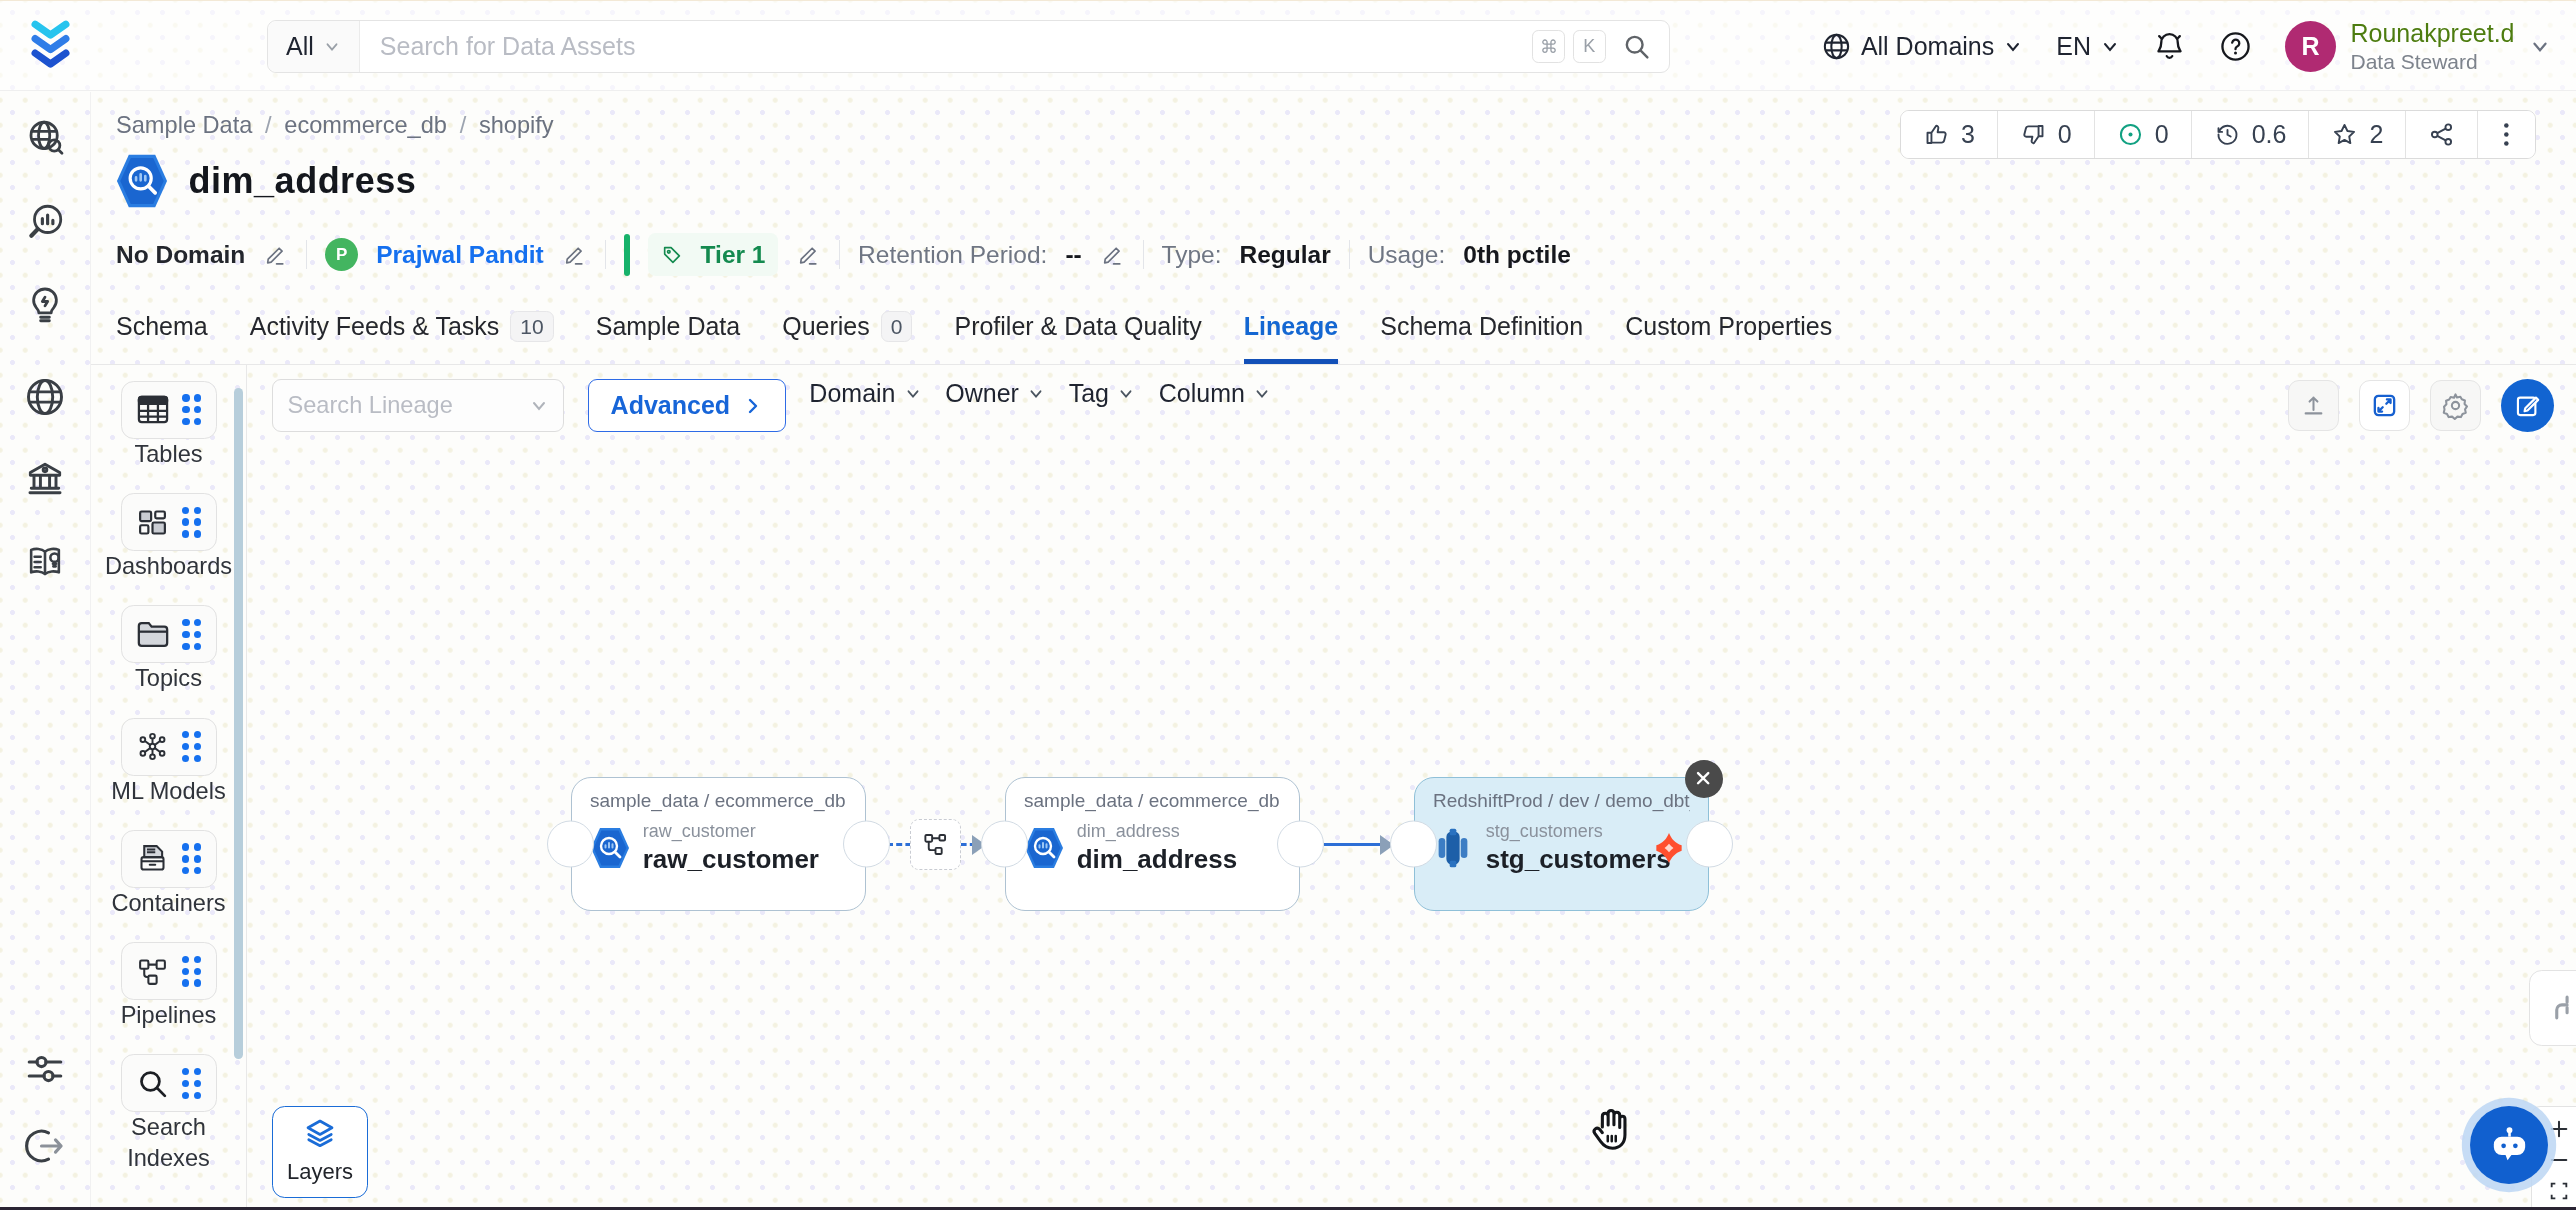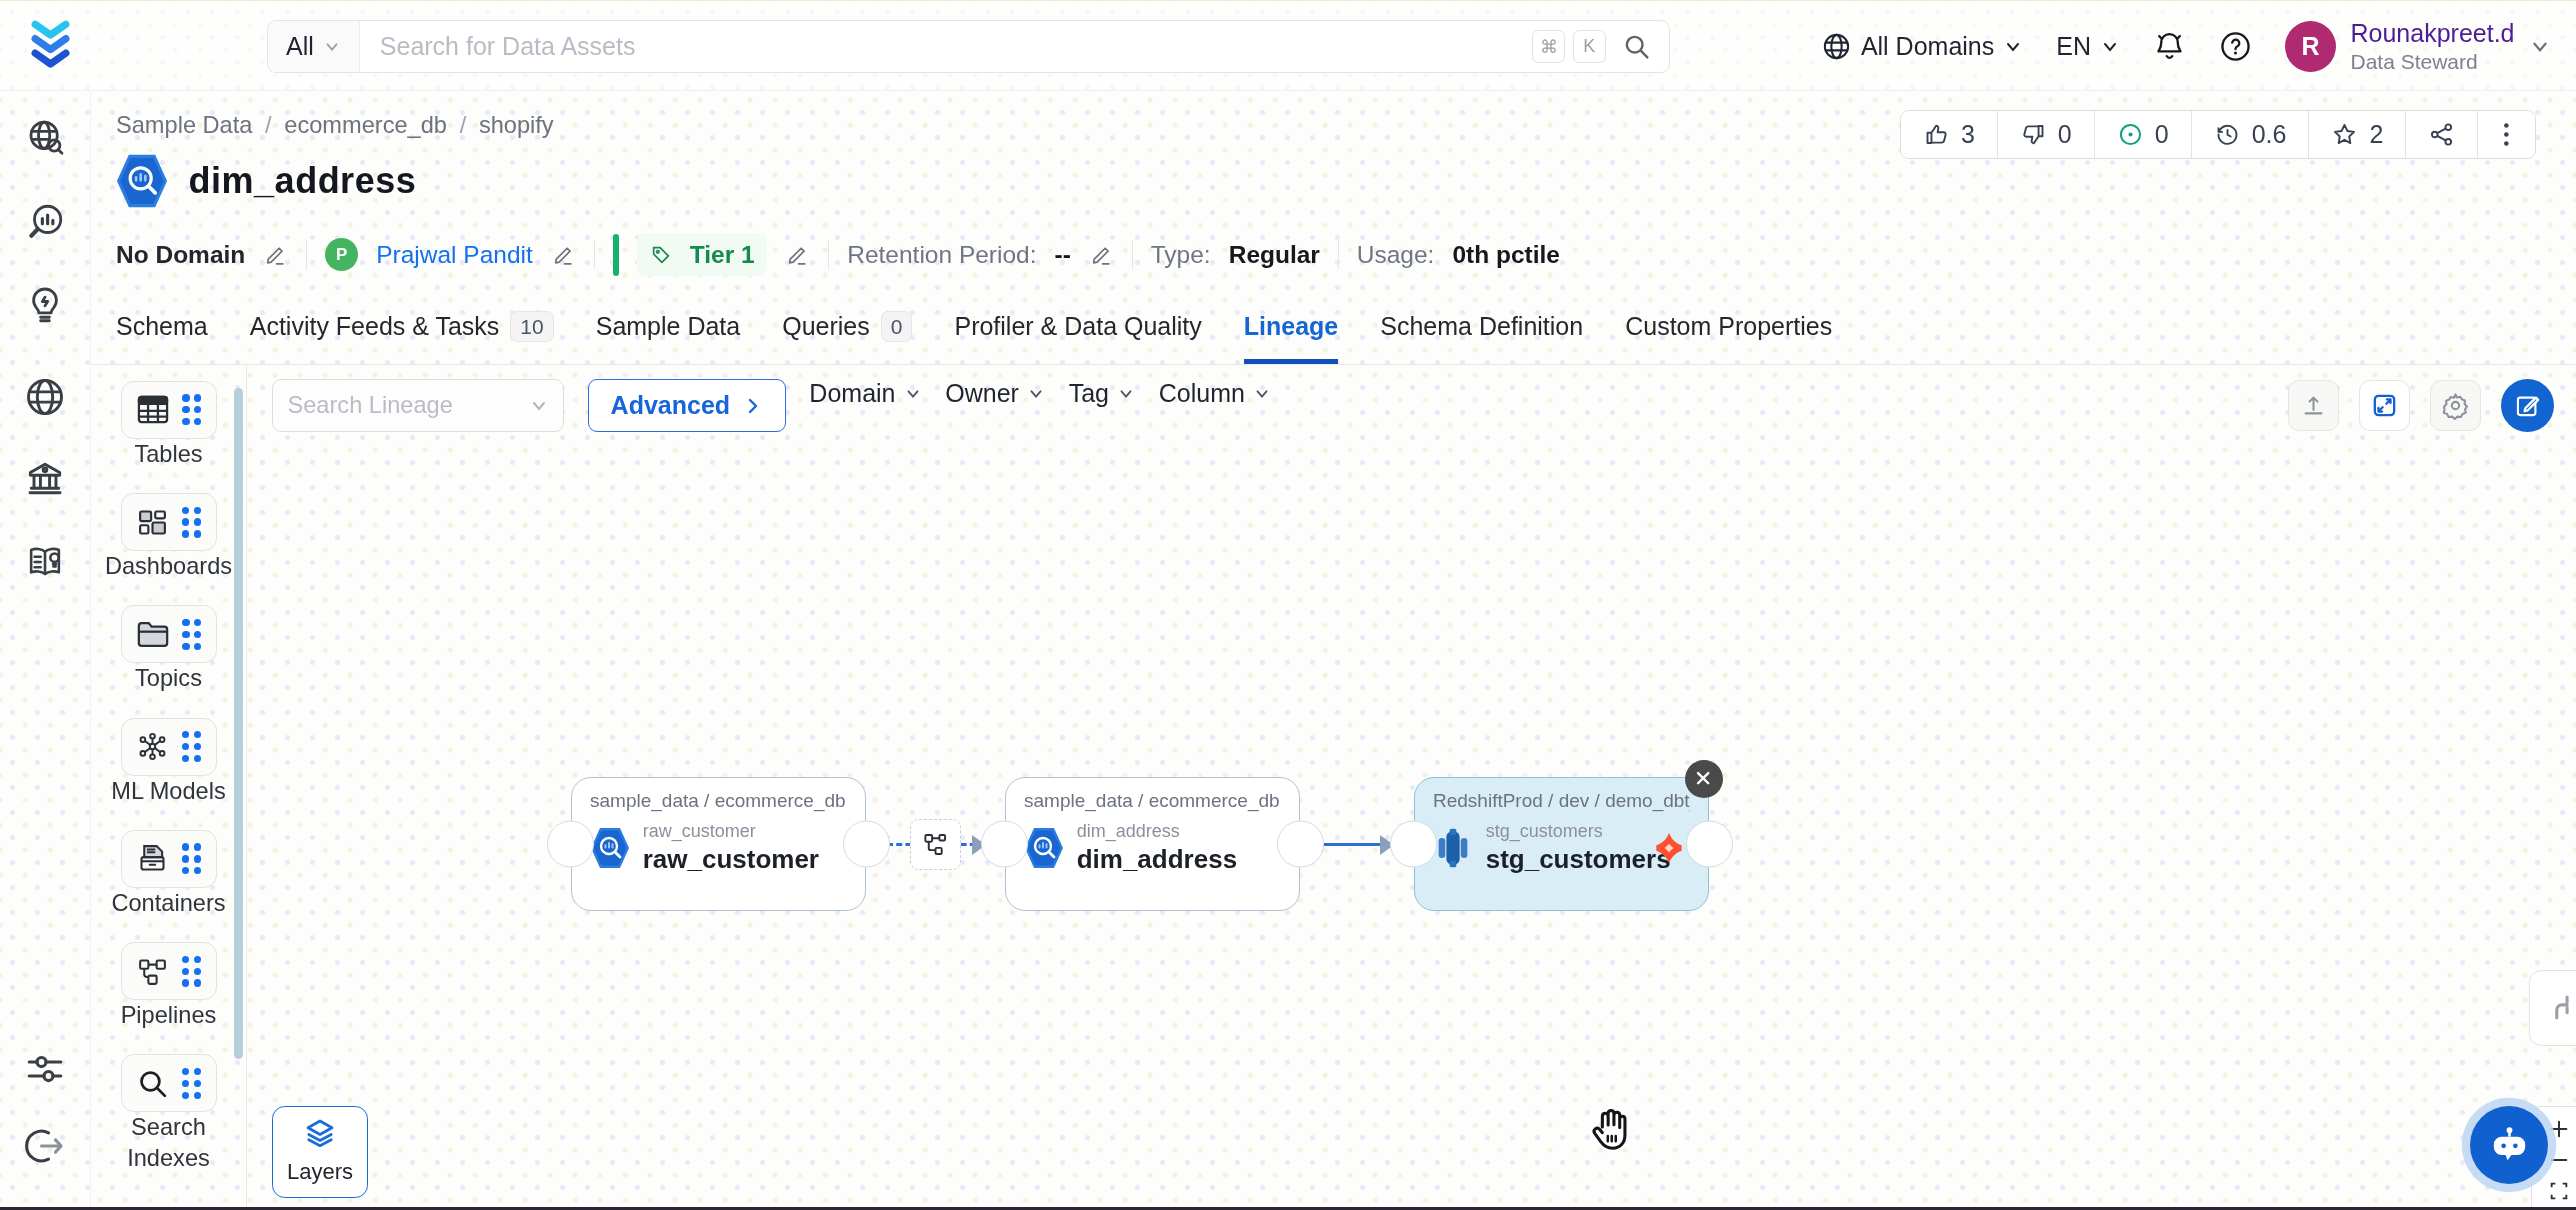--- a/index.html
+++ b/index.html
@@ -21,21 +21,21 @@
   .logo { position:absolute; left:23.6px; top:16.3px; }
   .gsearch { position:absolute; left:267px; top:19px; width:1403px; height:53px; background:#fff; border:0.9px solid #e4e4e4; border-radius:9px; display:flex; align-items:center; }
   .scope { display:flex; align-items:center; gap:9px; padding:0 18px; height:100%; background:#fafafa; border-right:0.9px solid #ebebeb; border-radius:9px 0 0 9px; font-size:25px; color:#1f2430; cursor:pointer; }
   .gsearch input { flex:1; border:none; outline:none; background:transparent; font-size:25px; color:#1f2430; padding:0 20px; font-family:inherit; }
   .gsearch input::placeholder { color:#b9bcc4; }
   .kbd { min-width:33px; height:33px; border:0.9px solid #e2e2e2; border-radius:6.3px; display:flex; align-items:center; justify-content:center; font-size:18px; color:#9aa0a8; background:#fff; margin-right:7.3px; }
   .gsearch .sicon { margin:0 18px 0 9px; }
   .tright { position:absolute; right:25px; top:0; height:91px; display:flex; align-items:center; gap:33px; }
   .titem { display:flex; align-items:center; gap:9px; font-size:25px; color:#1f2430; cursor:pointer; }
   .avatar { width:51px; height:51px; border-radius:50%; background:#b02a72; color:#fff; display:flex; align-items:center; justify-content:center; font-size:25px; font-weight:bold; }
-  .uname { font-size:25px; color:#4c1d95; }
+  .uname { font-size:25px; color:#4d7c0f; }
   .urole { font-size:21px; color:#7d838c; margin-top:2.7px; }
 
   
   .rail { position:absolute; left:0; top:92px; bottom:0; width:91px; border-right:0.9px solid #f1f1f1; z-index:4; }
   .rail .ric { position:absolute; left:50%; transform:translateX(-50%); cursor:pointer; }
 
   
   .main { position:absolute; left:91px; top:92px; right:0; bottom:0; display:flex; flex-direction:column; z-index:1; }
   .crumbs { margin:20px 0 0 25px; font-size:23.6px; color:#6b7280; display:flex; gap:12.7px; align-items:center; }
   .crumbs .bc { cursor:pointer; }
@@ -43,21 +43,21 @@
   .titlerow { margin:12.7px 0 0 23.6px; display:flex; align-items:center; gap:20px; }
   .titlerow h1 { font-size:36px; font-weight:700; letter-spacing:0.5px; color:#14171d; }
 
   .votes { position:absolute; top:18px; right:40px; height:49px; border:0.9px solid #dbdbdb; border-radius:9px; background:#fff; display:flex; align-items:stretch; overflow:hidden; }
   .vseg { display:flex; align-items:center; gap:11px; padding:0 22px; font-size:25px; color:#374151; border-right:0.9px solid #e3e3e3; cursor:pointer; background:#fff; }
   .vseg:last-child { border-right:none; }
 
   .metarow { margin:23.6px 0 0 25px; display:flex; align-items:center; gap:18px; font-size:24.5px; color:#374151; }
   .mdiv { width:0.9px; height:29px; background:#e3e5e9; }
   .owner-av { width:33px; height:33px; border-radius:50%; background:#43b560; color:#fff; font-size:17px; font-weight:bold; display:flex; align-items:center; justify-content:center; }
-  .owner-name { color:#1570ef; font-weight:400; }
+  .owner-name { color:#1570ef; font-weight:700; }
   .tierbar { width:6.3px; height:42px; border-radius:3.6px; background:#17b26a; }
   .tierchip { display:flex; align-items:center; gap:18px; background:#f2faf4; border-radius:7.3px; padding:7.3px 12.7px; color:#148a4f; font-weight:600; }
   .mlabel { color:#6f7683; }
   .mval { color:#16181d; font-weight:700; }
   .editic { cursor:pointer; }
 
   .tabs { margin-top:35px; padding-left:25px; display:flex; gap:42px; border-bottom:0.9px solid #e8e8e8; }
   .tab { display:flex; align-items:center; gap:11px; font-size:25px; color:#25272d; padding-bottom:16.3px; cursor:pointer; border-bottom:5.4px solid transparent; }
   .tab.active { color:#1467d2; font-weight:700; border-bottom-color:#1250b8; }
   .badge { font-size:21px; color:#4b5563; background:#f4f4f5; border:0.9px solid #e6e6e8; border-radius:7.3px; padding:2.7px 9px; }

